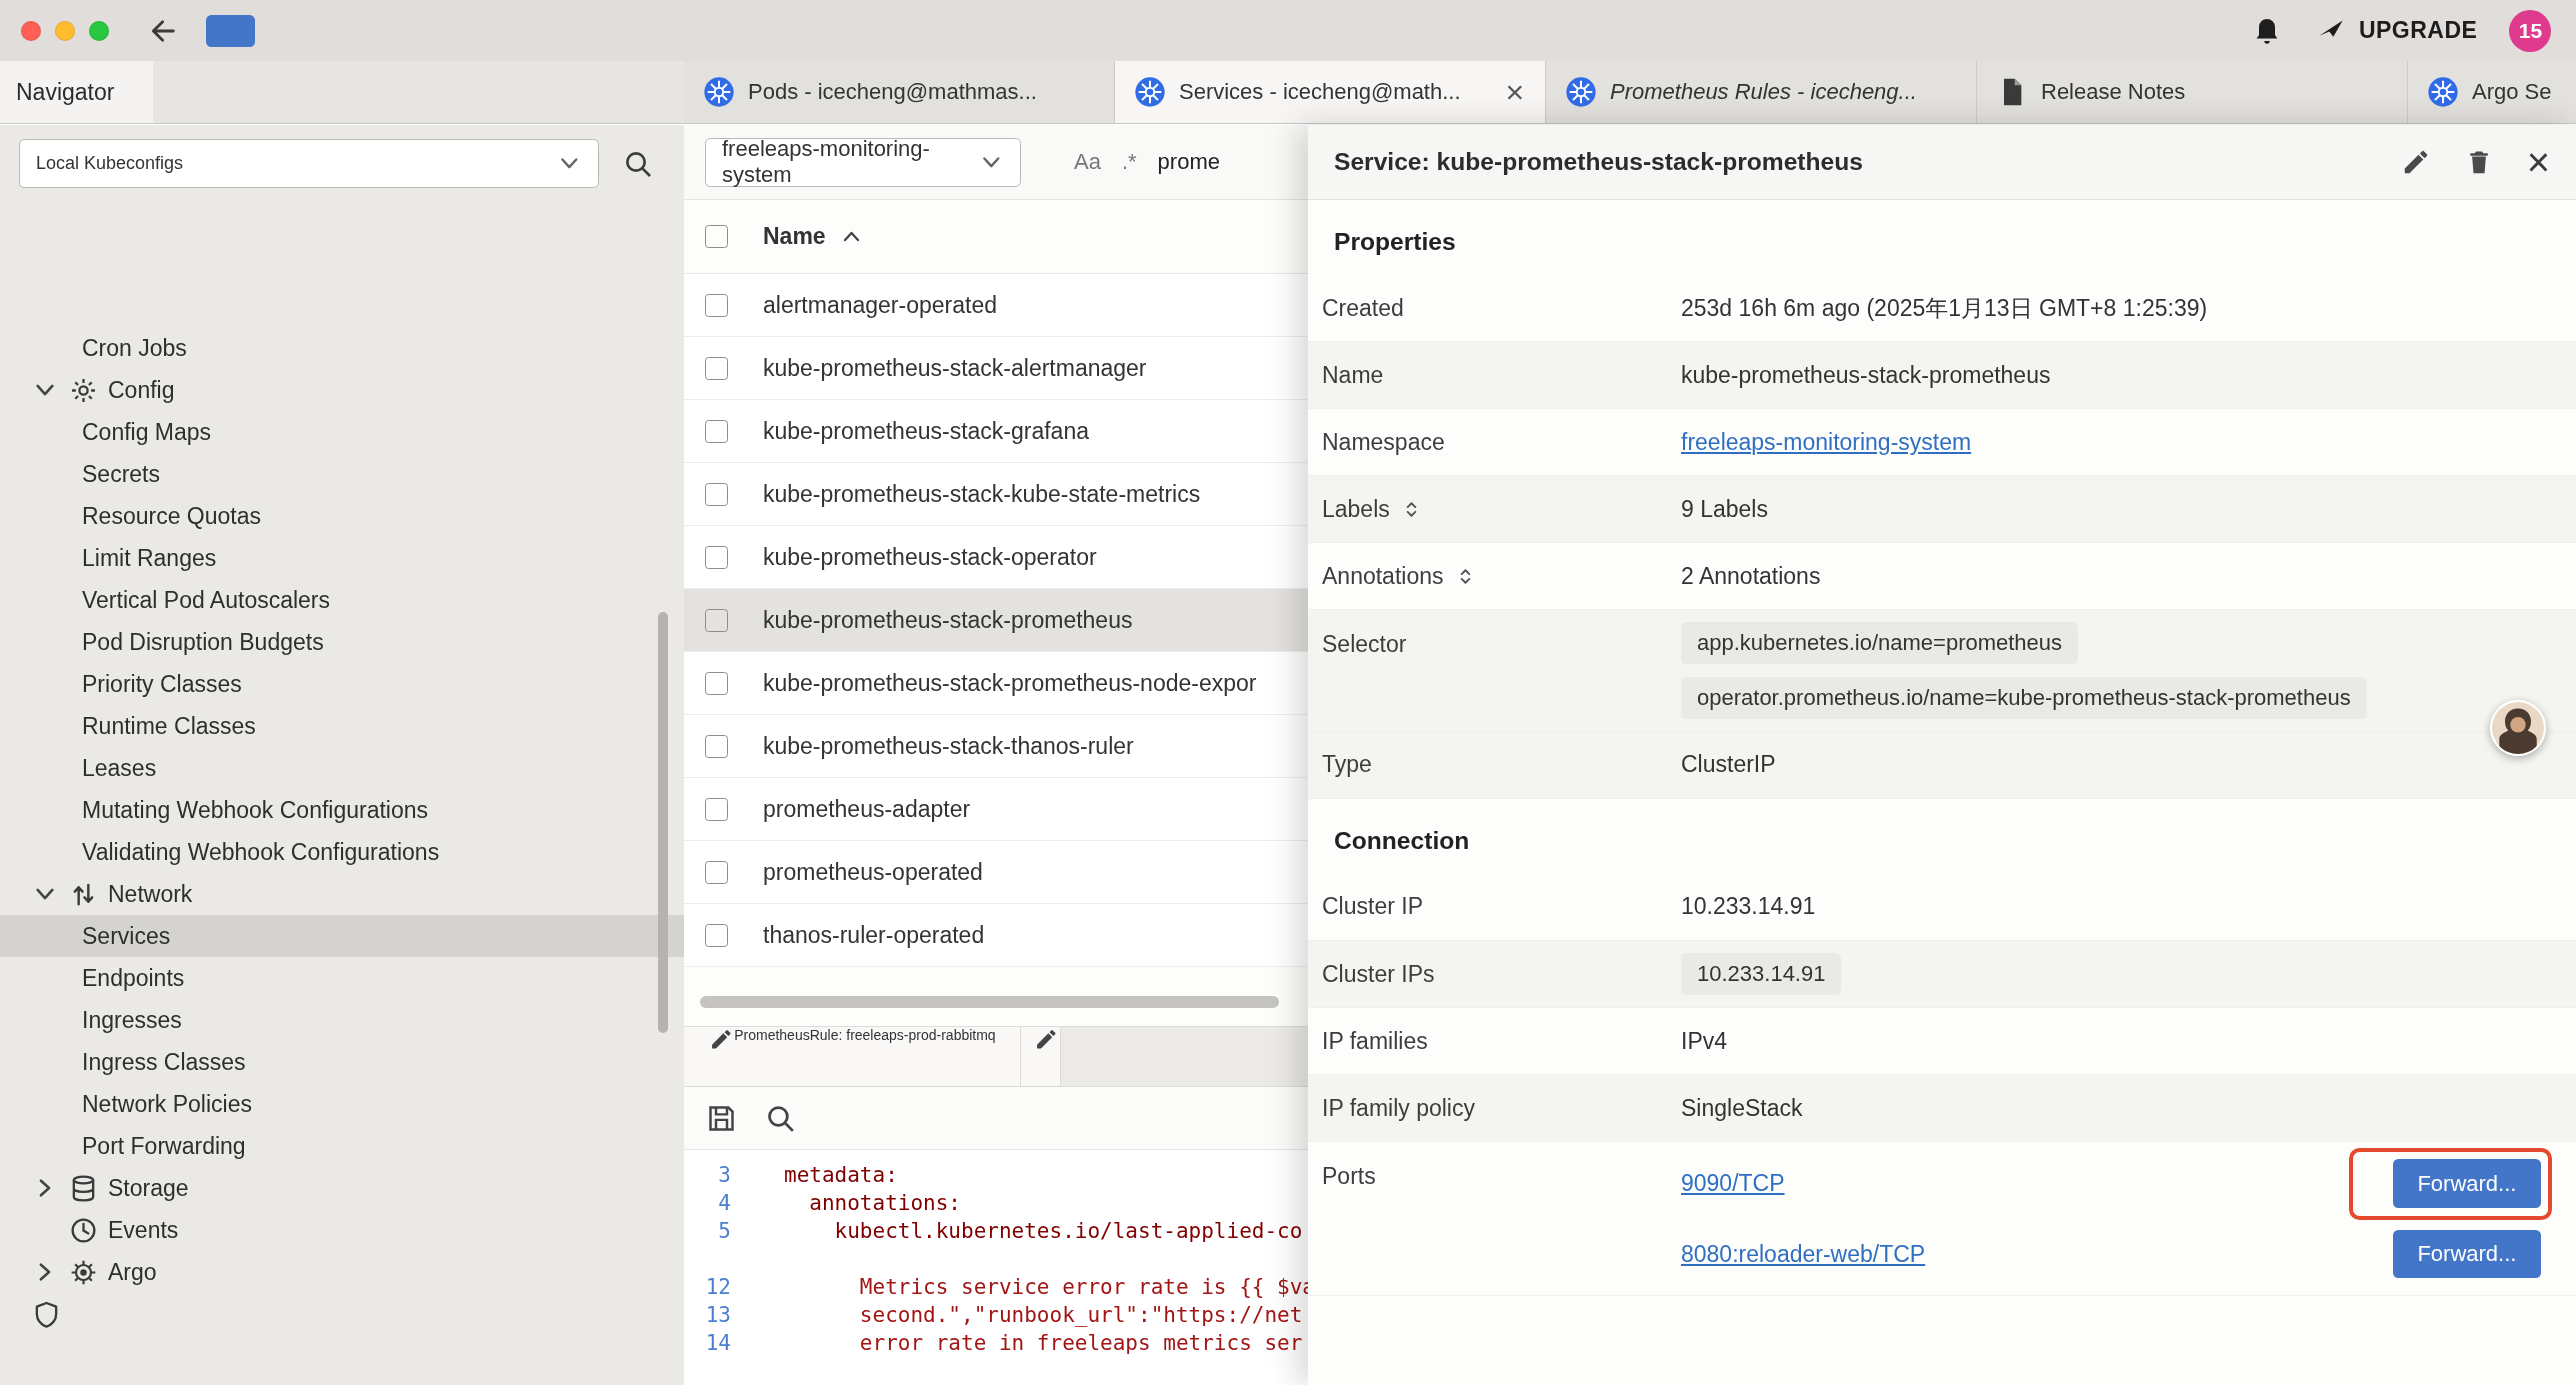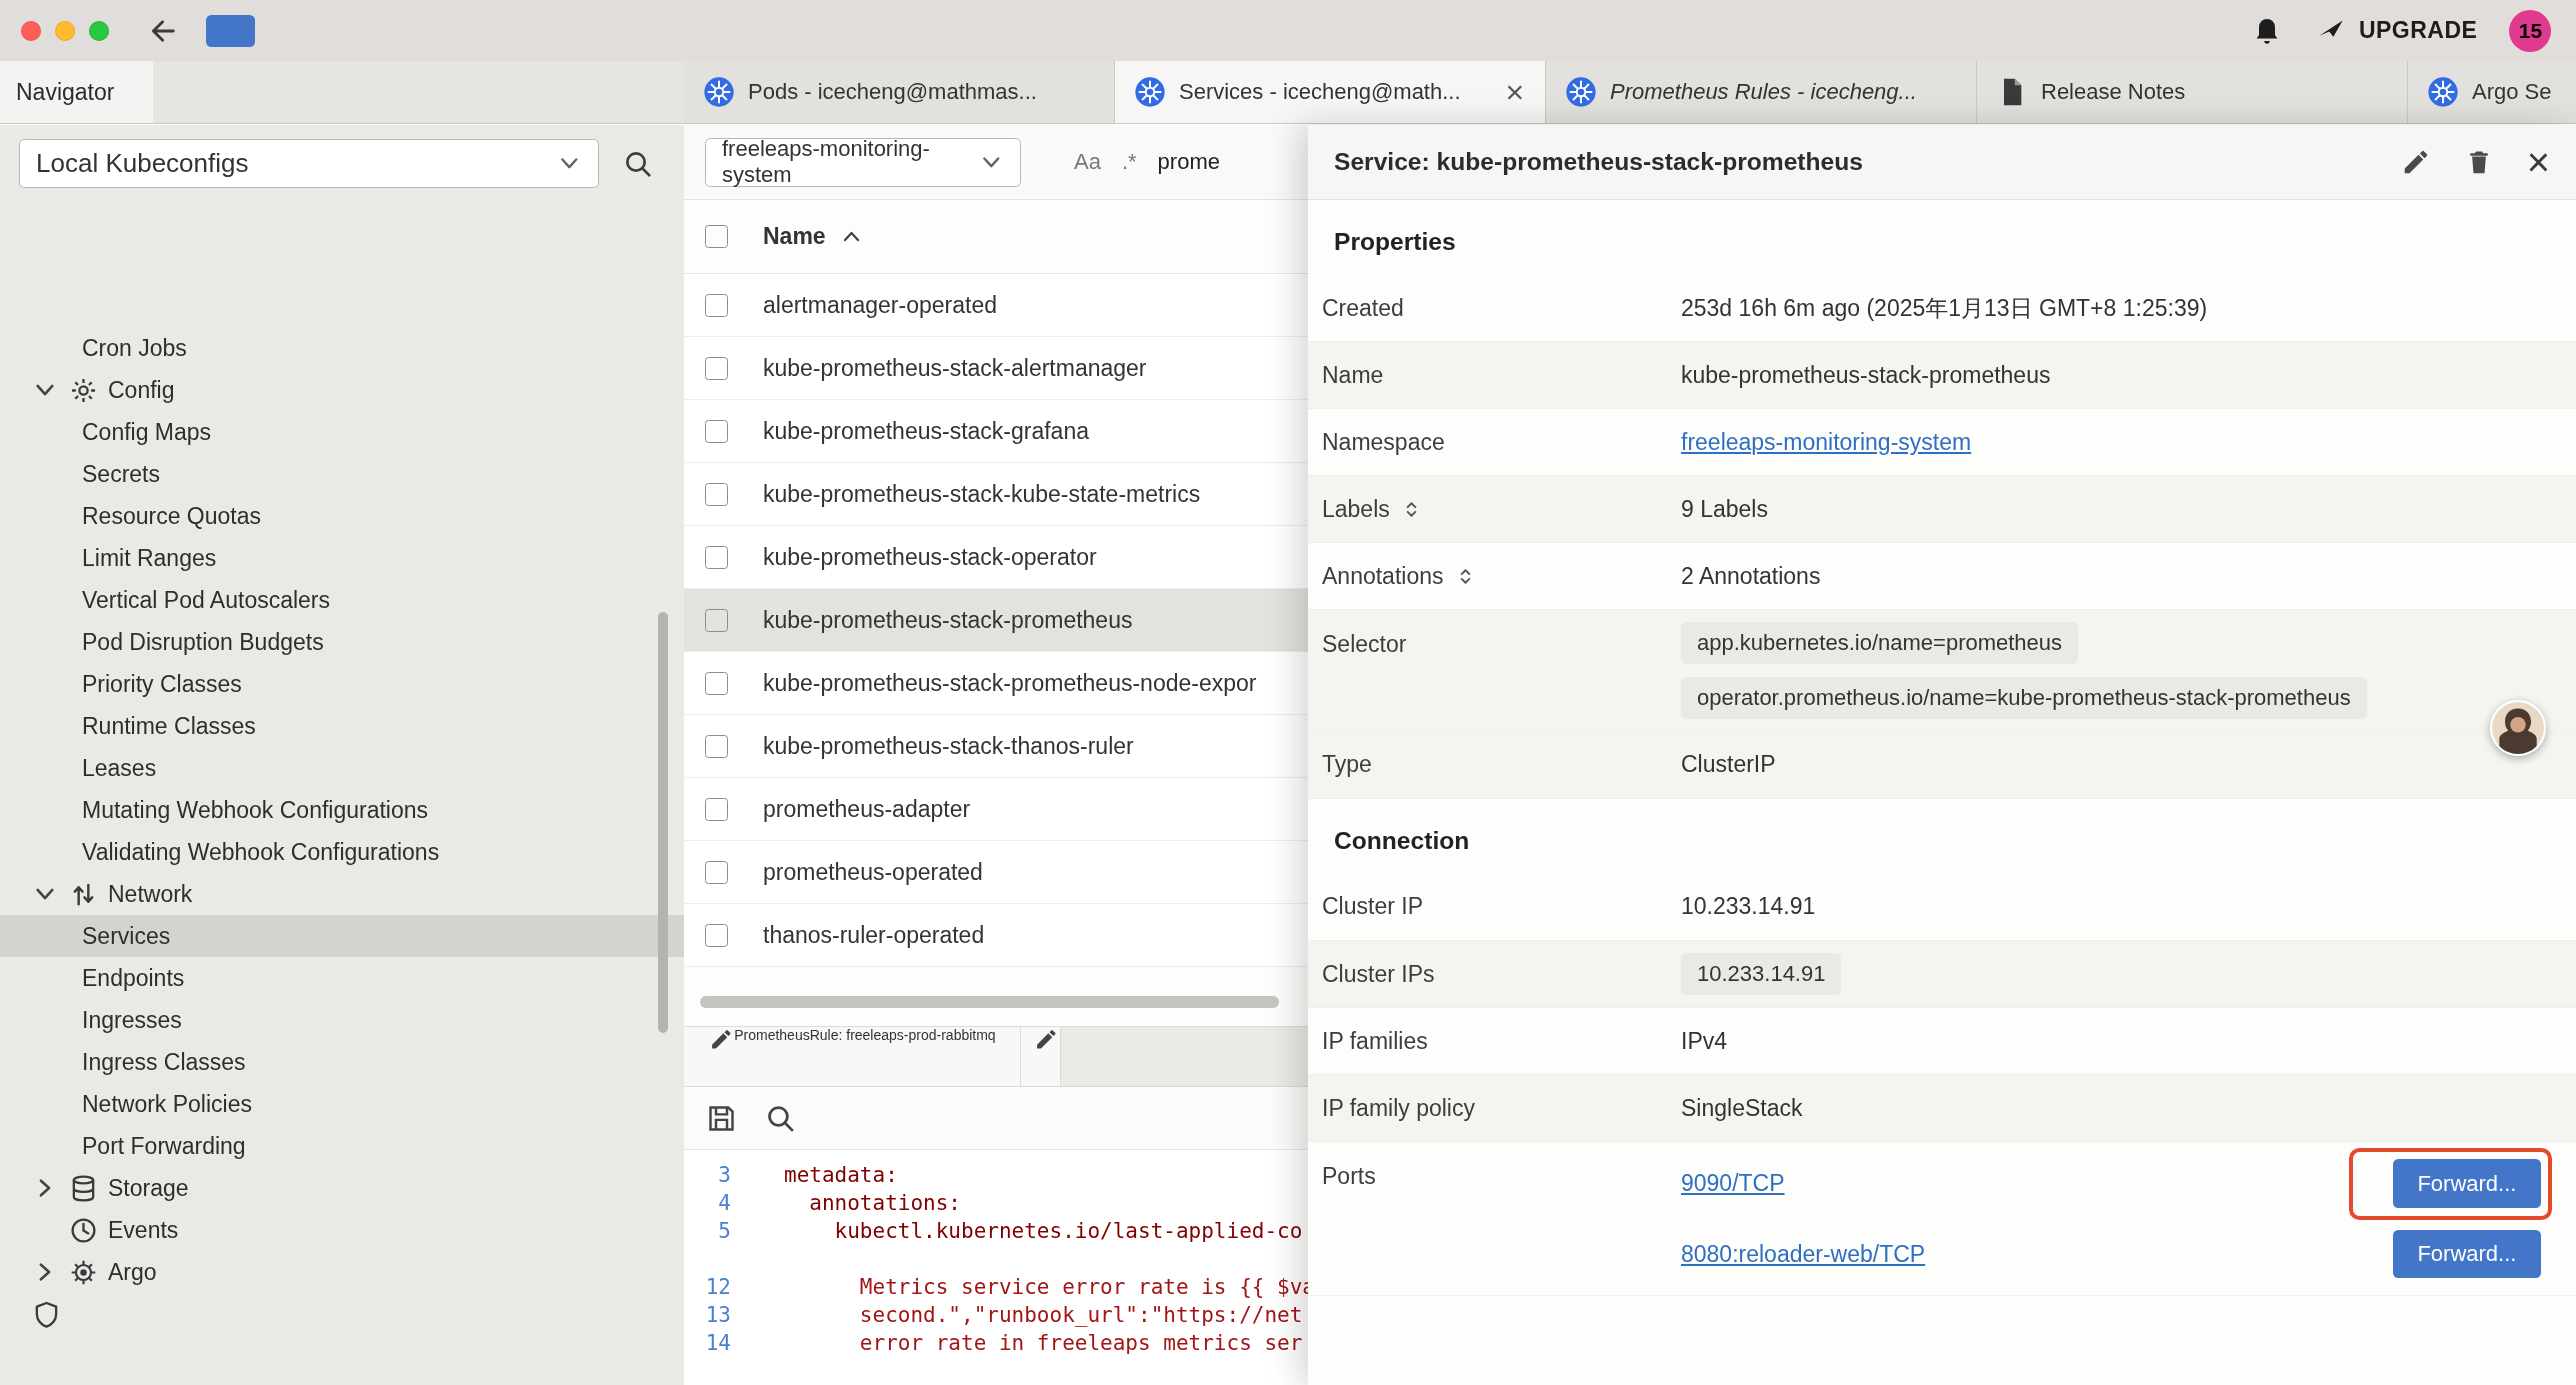--- a/index.html
+++ b/index.html
@@ -18,21 +18,21 @@
   .navarrows .arr.fwd { color:#5a5a5a; }
   .arr svg{ width:100%; height:100%; }
   .tb-right { margin-left:auto; display:flex; align-items:center; gap:32px; margin-right:24.6px; }
   .bell-ic { width:32px; height:32px; color:#1e1e1e; }
   .bell-ic svg{width:100%;height:100%;}
   .upgrade { display:flex; align-items:center; gap:12.3px; font-size:23px; font-weight:600;
              color:#1d1d1d; letter-spacing:0.5px; }
   .upgrade-ic { width:32px; height:28px; color:#1d1d1d; }
   .upgrade-ic svg{width:100%;height:100%;}
   .badge { width:42px; height:42px; border-radius:50%; background:var(--badge-pink,#e03a8e);
-           color:#000000; font-size:21px; font-weight:bold; display:flex; align-items:center; justify-content:center; }
+           color:#ffffff; font-size:21px; font-weight:bold; display:flex; align-items:center; justify-content:center; }
 
   
   .tabrow { position:absolute; top:61px; left:0; width:2576px; height:63px;
             background:#e3e1de; border-bottom:0.9px solid #c9c7c4; display:flex; }
   .nav-zone { width:684px; height:100%; background:#e7e5e2; display:flex; flex:none; }
   .nav-chip { height:100%; display:flex; align-items:center; padding:0 39px 0 16px;
               background:#f4f3f1; font-size:23px; color:#2b2b2b; }
   .tabs { flex:1; display:flex; height:100%; overflow:hidden; }
   .tab { width:431px; flex:none; display:flex; align-items:center; gap:13px; padding:0 19px;
          border-right:0.9px solid #ccc9c6; font-size:22px; color:#333; background:#e3e1de; cursor:pointer; }
@@ -41,21 +41,21 @@
   .tab-icon svg { width:100%; height:100%; }
   .tab-label { white-space:nowrap; overflow:hidden; text-overflow:ellipsis; flex:1; }
   .tab-label.italic { font-style:italic; }
   .tab-close { font-size:32px; color:#555; flex:none; line-height:1; padding:0 1.8px; }
 
   
   .sidebar { position:absolute; top:125px; left:0; width:684px; bottom:0;
              background:#ebe9e6; overflow:hidden; }
   .kubeconfig-row { height:77px; display:flex; align-items:center; padding:0 30px 0 19px; gap:23px; }
   .kselect { flex:1; height:49px; background:#fff; border:0.9px solid #b9b7b4; border-radius:5.3px;
-             display:flex; align-items:center; padding:0 16px; font-size:26px; color:#333; cursor:pointer; }
+             display:flex; align-items:center; padding:0 16px; font-size:18px; color:#333; cursor:pointer; }
   .sel-chev { width:24.6px; height:24.6px; color:#666; margin-left:auto; flex:none; }
   .sel-chev svg{width:100%;height:100%;}
   .srch-ic { width:32px; height:32px; color:#3c3c3c; flex:none; }
   .srch-ic svg{width:100%;height:100%;}
   .tree { position:absolute; top:202px; left:0; right:0; bottom:0; }
   .tree-item { height:42px; display:flex; align-items:center; font-size:23px; color:#2e2e2e; cursor:pointer; }
   .tree-item.parent { padding-left:32px; gap:10.5px; }
   .tree-item.child { padding-left:82px; }
   .tree-item.selected { background:#d5d3d0; }
   .chev { width:26px; height:26px; color:#444; flex:none; }

